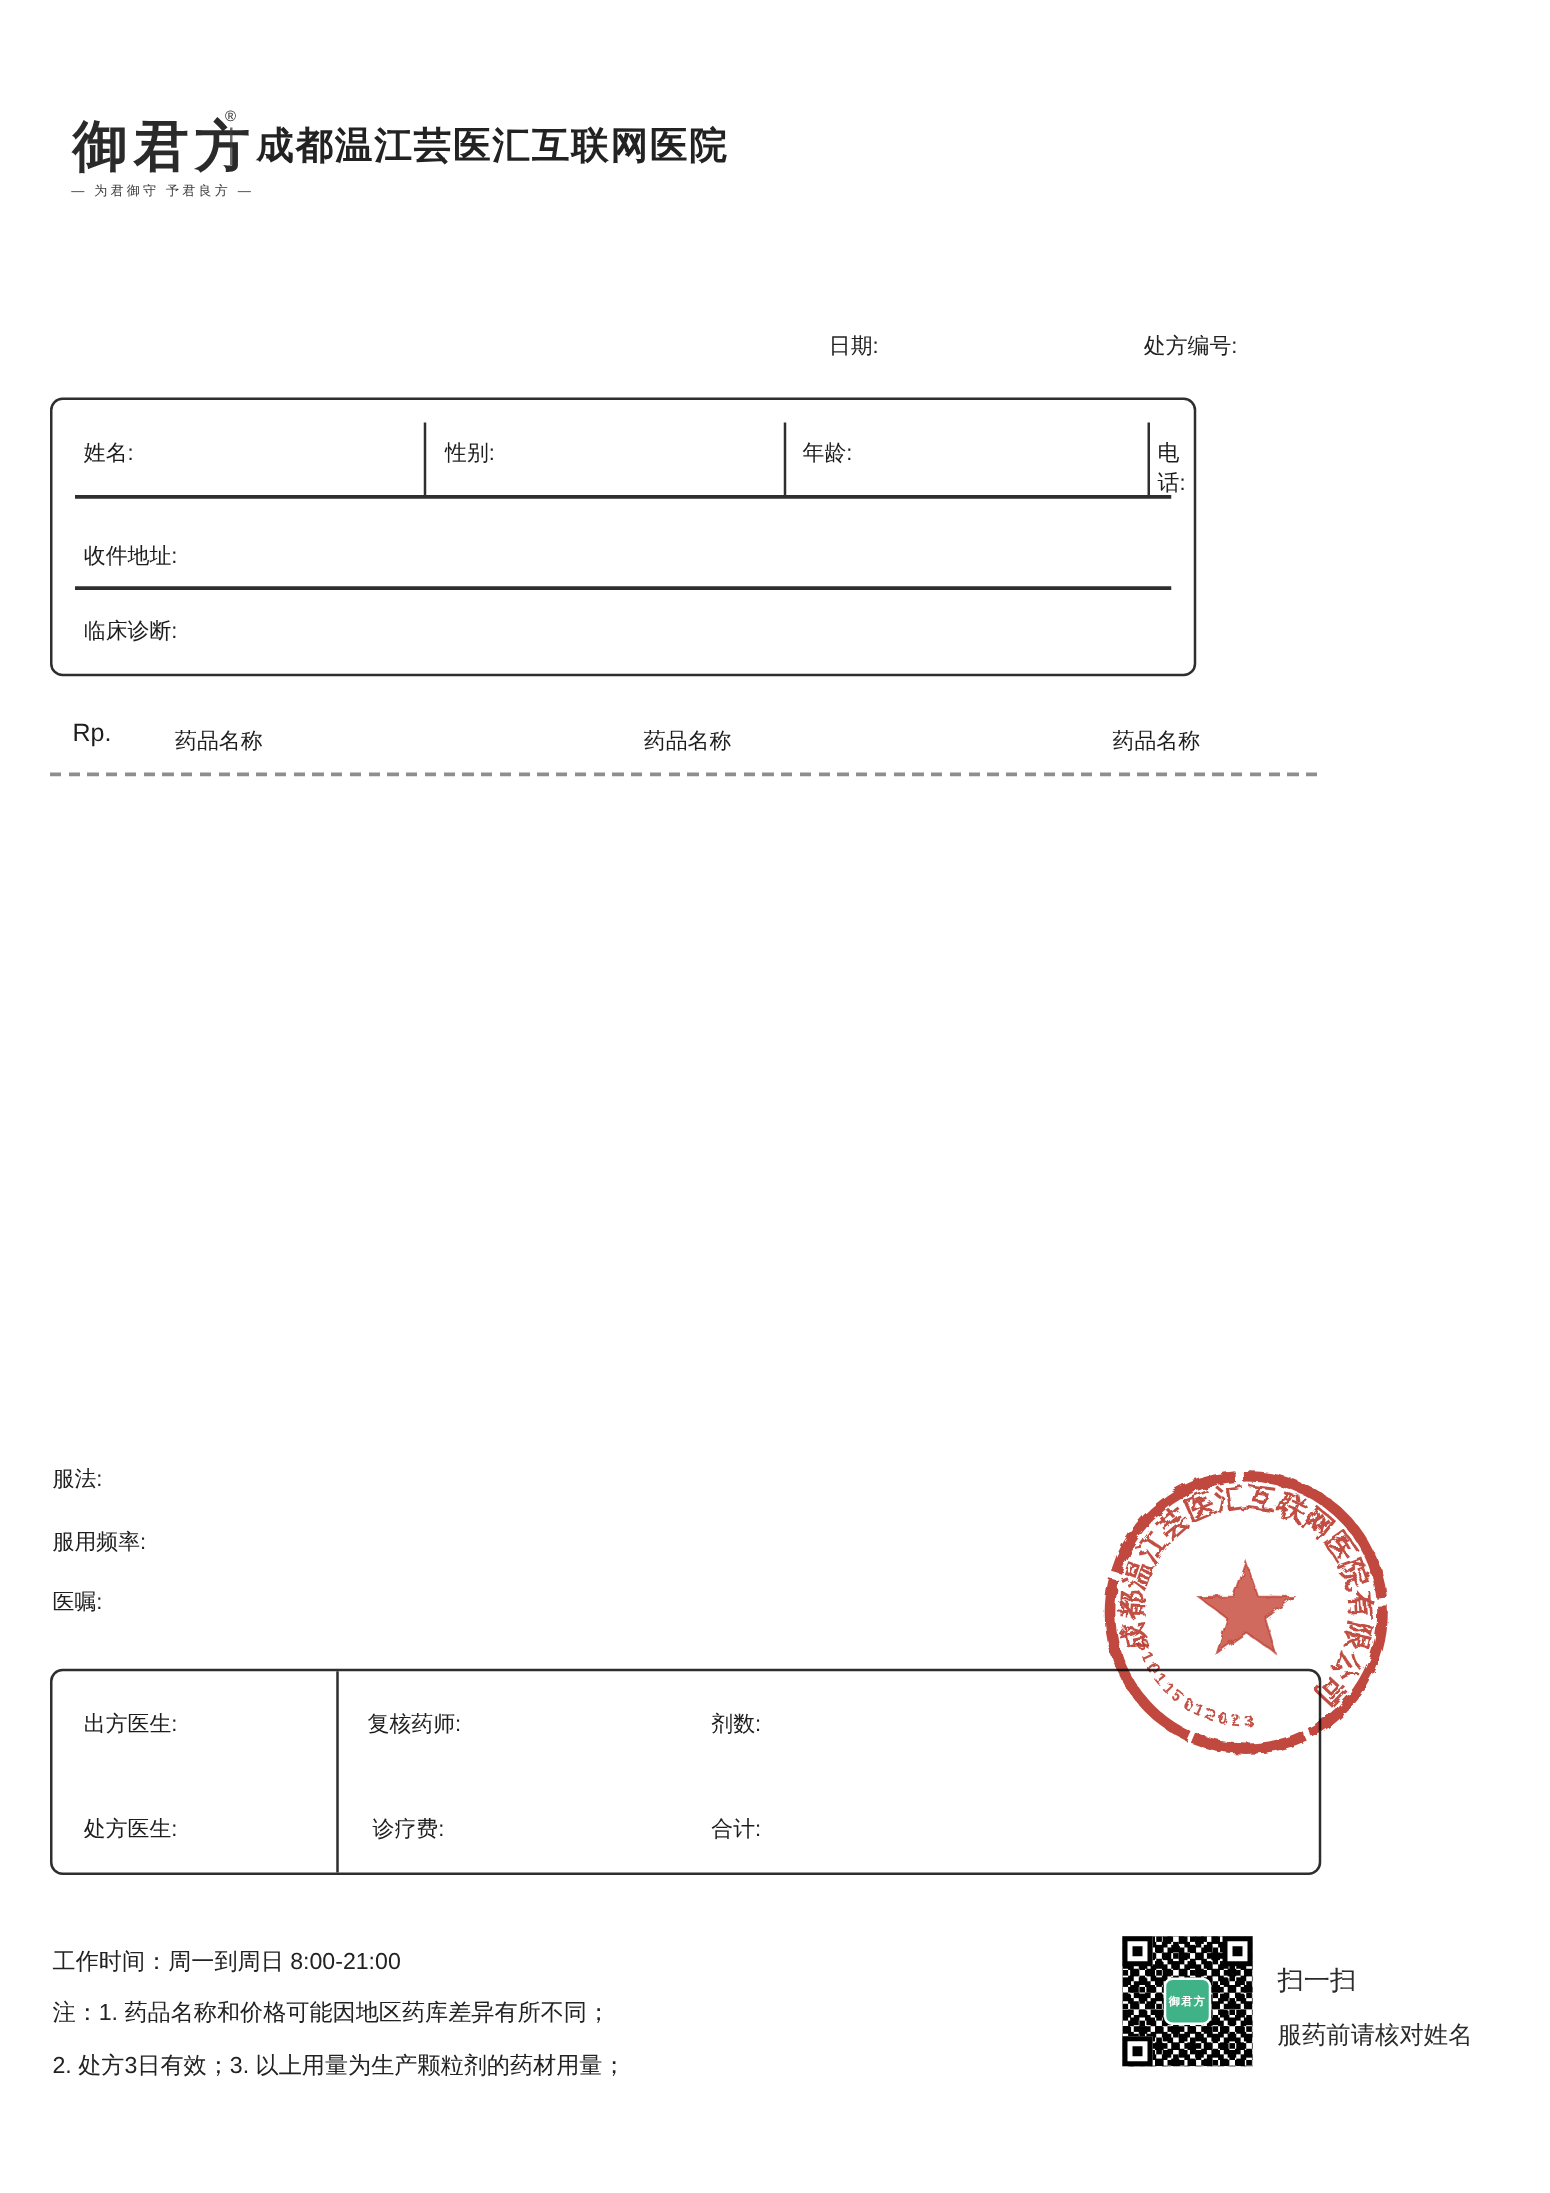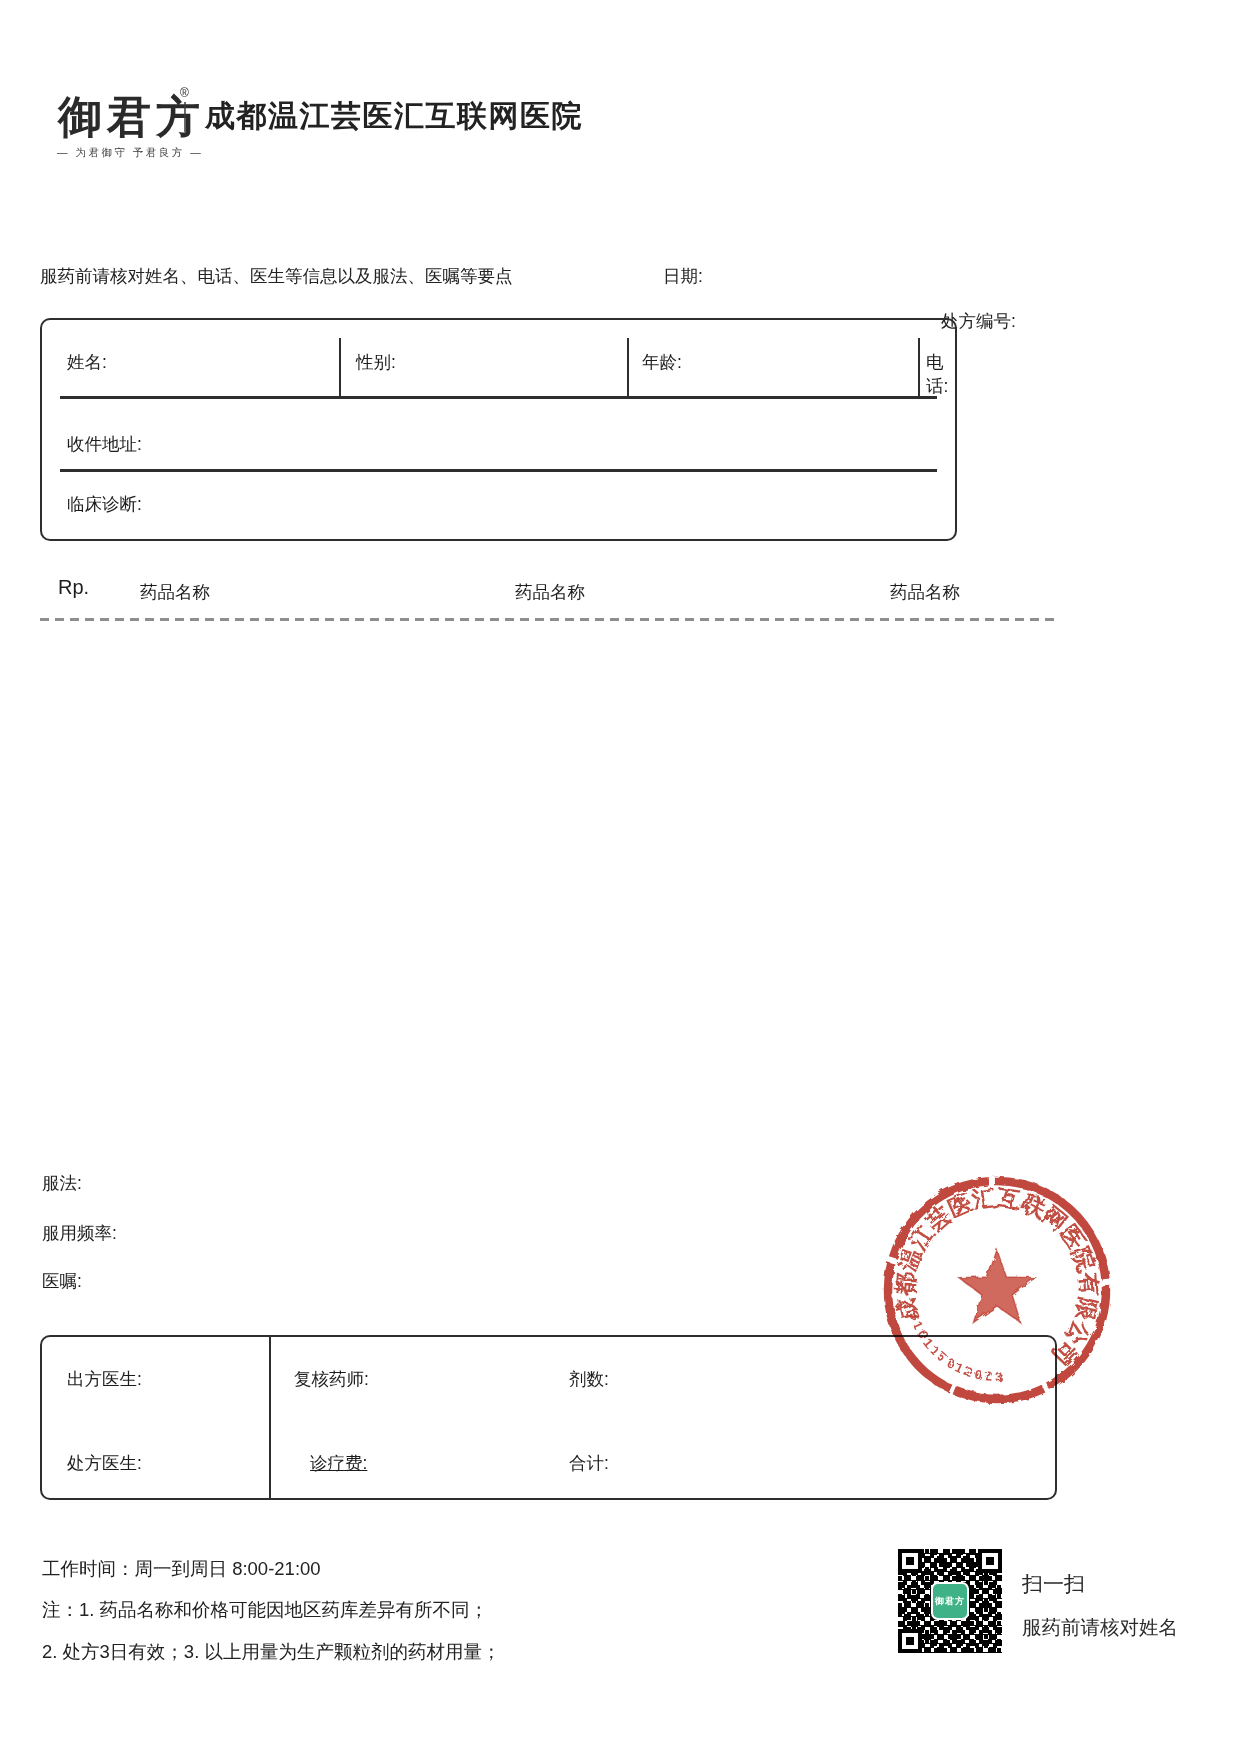--- a/index.html
+++ b/index.html
@@ -16,21 +16,21 @@
     font-size:44px; font-weight:700; letter-spacing:5px; color:#2a2a2a;
   }
   .logo-reg { left:180px; top:86px; font-size:12px; color:#2a2a2a; }
   .logo-vbar { left:184px; top:102px; width:2px; height:30px; background:#3a3a3a; opacity:.75; }
   .logo-tagline { left:57px; top:146px; font-size:10.5px; letter-spacing:2.5px; color:#3c3c3c; white-space:nowrap; }
   .hospital-title { left:205px; top:96px; font-size:30px; font-weight:700; letter-spacing:1.5px; color:#222; }
 
   
   .notice-text { left:40px; top:264px; font-size:17.5px; color:#222; }
   .date-label { left:663px; top:264px; font-size:17.5px; color:#222; }
-  .rxno-label { left:941px; top:264px; font-size:17.5px; color:#222;margin-top:45px; }
+  .rxno-label { left:915px; top:264px; font-size:17.5px; color:#222; }
 
   
   .patient-box {
     left:40px; top:318px; width:917px; height:223px;
     border:2.5px solid #2e2e2e; border-radius:10px;
   }
   .p-label { position:absolute; font-size:17.5px; color:#1d1d1d; }
   .vdiv { position:absolute; width:2px; background:#2e2e2e; }
   .hline { position:absolute; left:18px; right:18px; height:2.5px; background:#2e2e2e; }
 
@@ -85,21 +85,20 @@
 <body>
 
 <div class="page">
 
   <div class="abs logo-text">御君方</div>
   <div class="abs logo-reg">®</div>
   <div class="abs logo-vbar"></div>
   <div class="abs logo-tagline">— 为君御守 予君良方 —</div>
   <div class="abs hospital-title">成都温江芸医汇互联网医院</div>
 
-  <div class="abs notice-text">服药前请核对姓名、电话、医生等信息以及服法、医嘱等要点</div>
   <div class="abs date-label">日期:</div>
   <div class="abs rxno-label">处方编号:</div>
 
   <div class="abs patient-box">
     <div class="p-label" style="left:25px; top:30px;">姓名:</div>
     <div class="p-label" style="left:314px; top:30px;text-align:right;">性别:</div>
     <div class="p-label" style="left:600px; top:30px;">年龄:</div>
     <div class="p-label" style="left:884px; top:30px;">电话:</div>
     <div class="vdiv" style="left:297px; top:18px; height:58px;"></div>
     <div class="vdiv" style="left:585px; top:18px; height:58px;"></div>
@@ -119,21 +118,21 @@
   <div class="abs usage-label">服法:</div>
   <div class="abs freq-label">服用频率:</div>
   <div class="abs advice-label">医嘱:</div>
 
   <div class="abs sign-box">
     <div class="sign-vdiv"></div>
     <div class="s-label" style="left:25px; top:30px;">出方医生:</div>
     <div class="s-label" style="left:25px; top:114px;">处方医生:</div>
     <div class="s-label" style="left:252px; top:30px;">复核药师:</div>
     <div class="s-label" style="left:527px; top:30px;">剂数:</div>
-    <div class="s-label" style="left:268px; top:114px;text-decoration:underline;">诊疗费:</div>
+    <div class="s-label" style="left:256px; top:114px;">诊疗费:</div>
     <div class="s-label" style="left:527px; top:114px;">合计:</div>
   </div>
 
   <svg class="abs stamp" viewBox="0 0 240 240" xmlns="http://www.w3.org/2000/svg">
     <defs>
       <filter id="rough" x="-10%" y="-10%" width="120%" height="120%">
         <feTurbulence type="fractalNoise" baseFrequency="0.13" numOctaves="2" result="n"></feTurbulence>
         <feDisplacementMap in="SourceGraphic" in2="n" scale="5"></feDisplacementMap>
       </filter>
       <path id="seal-text-arc" d="M 41.1 148.7 A 84 84 0 1 1 162 192.7" fill="none"></path>

